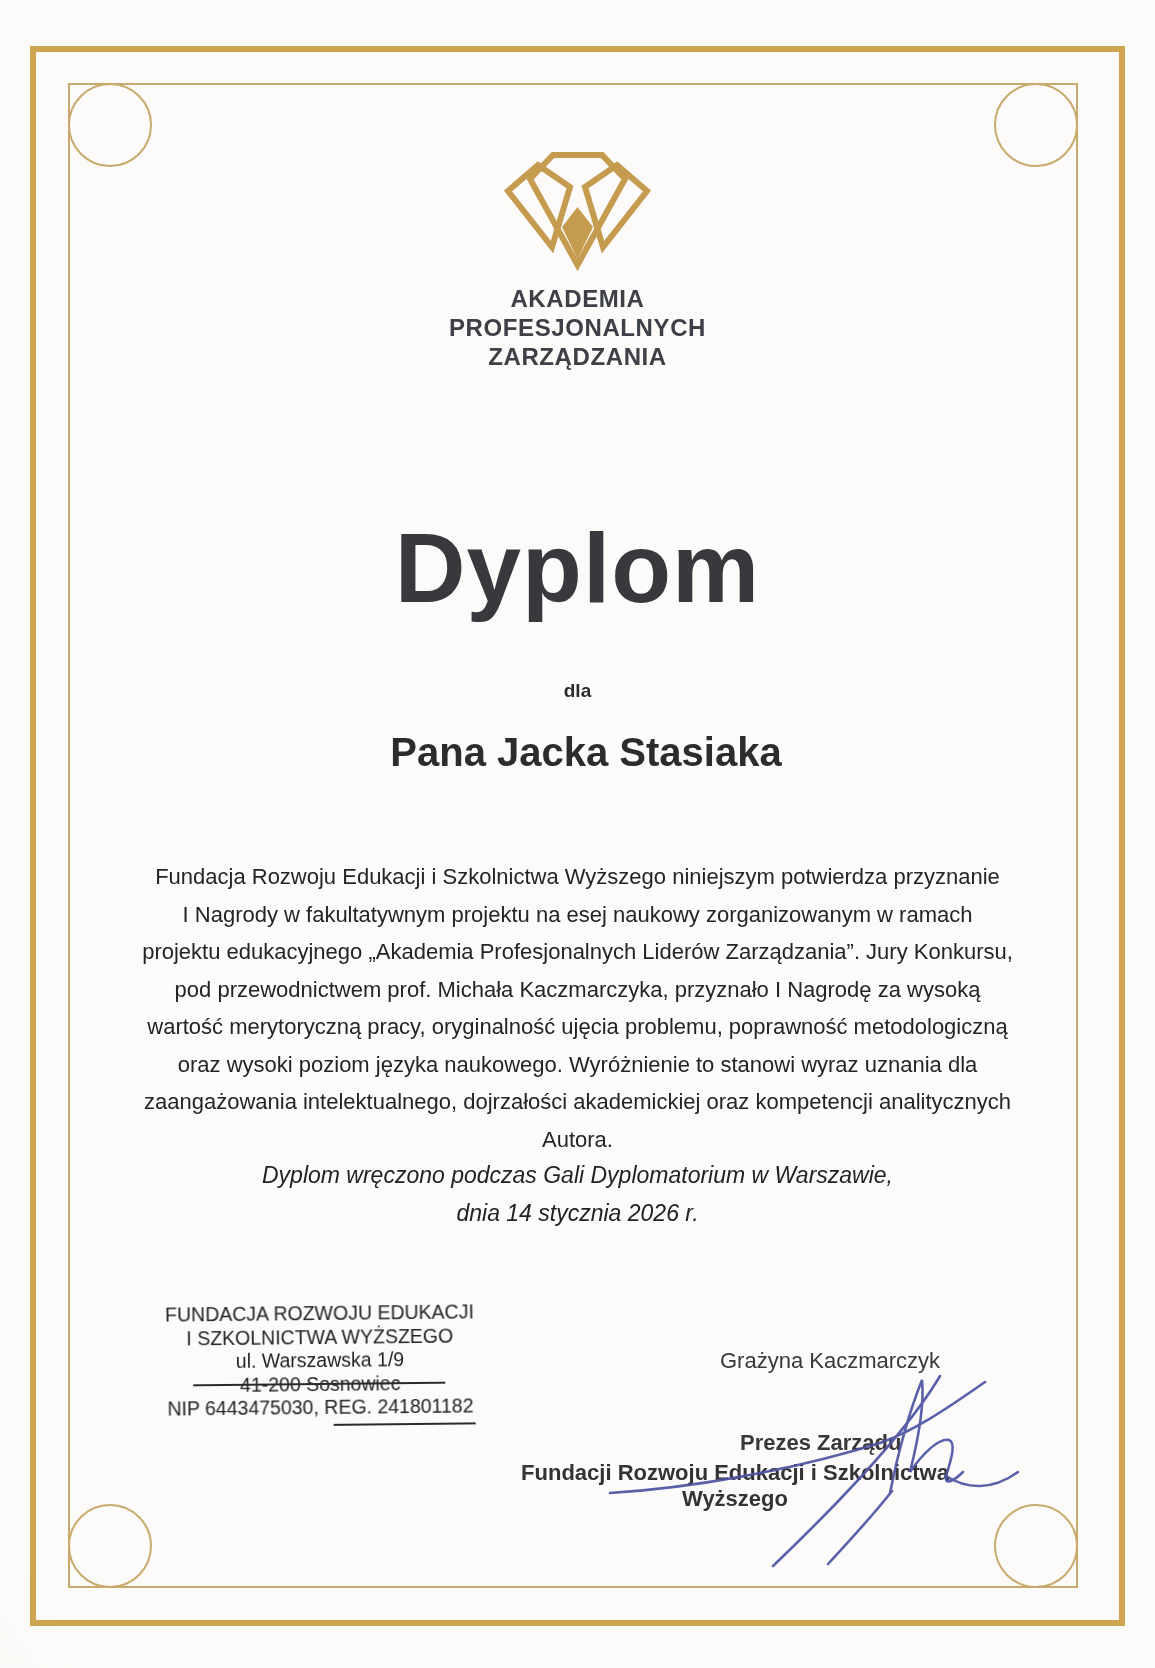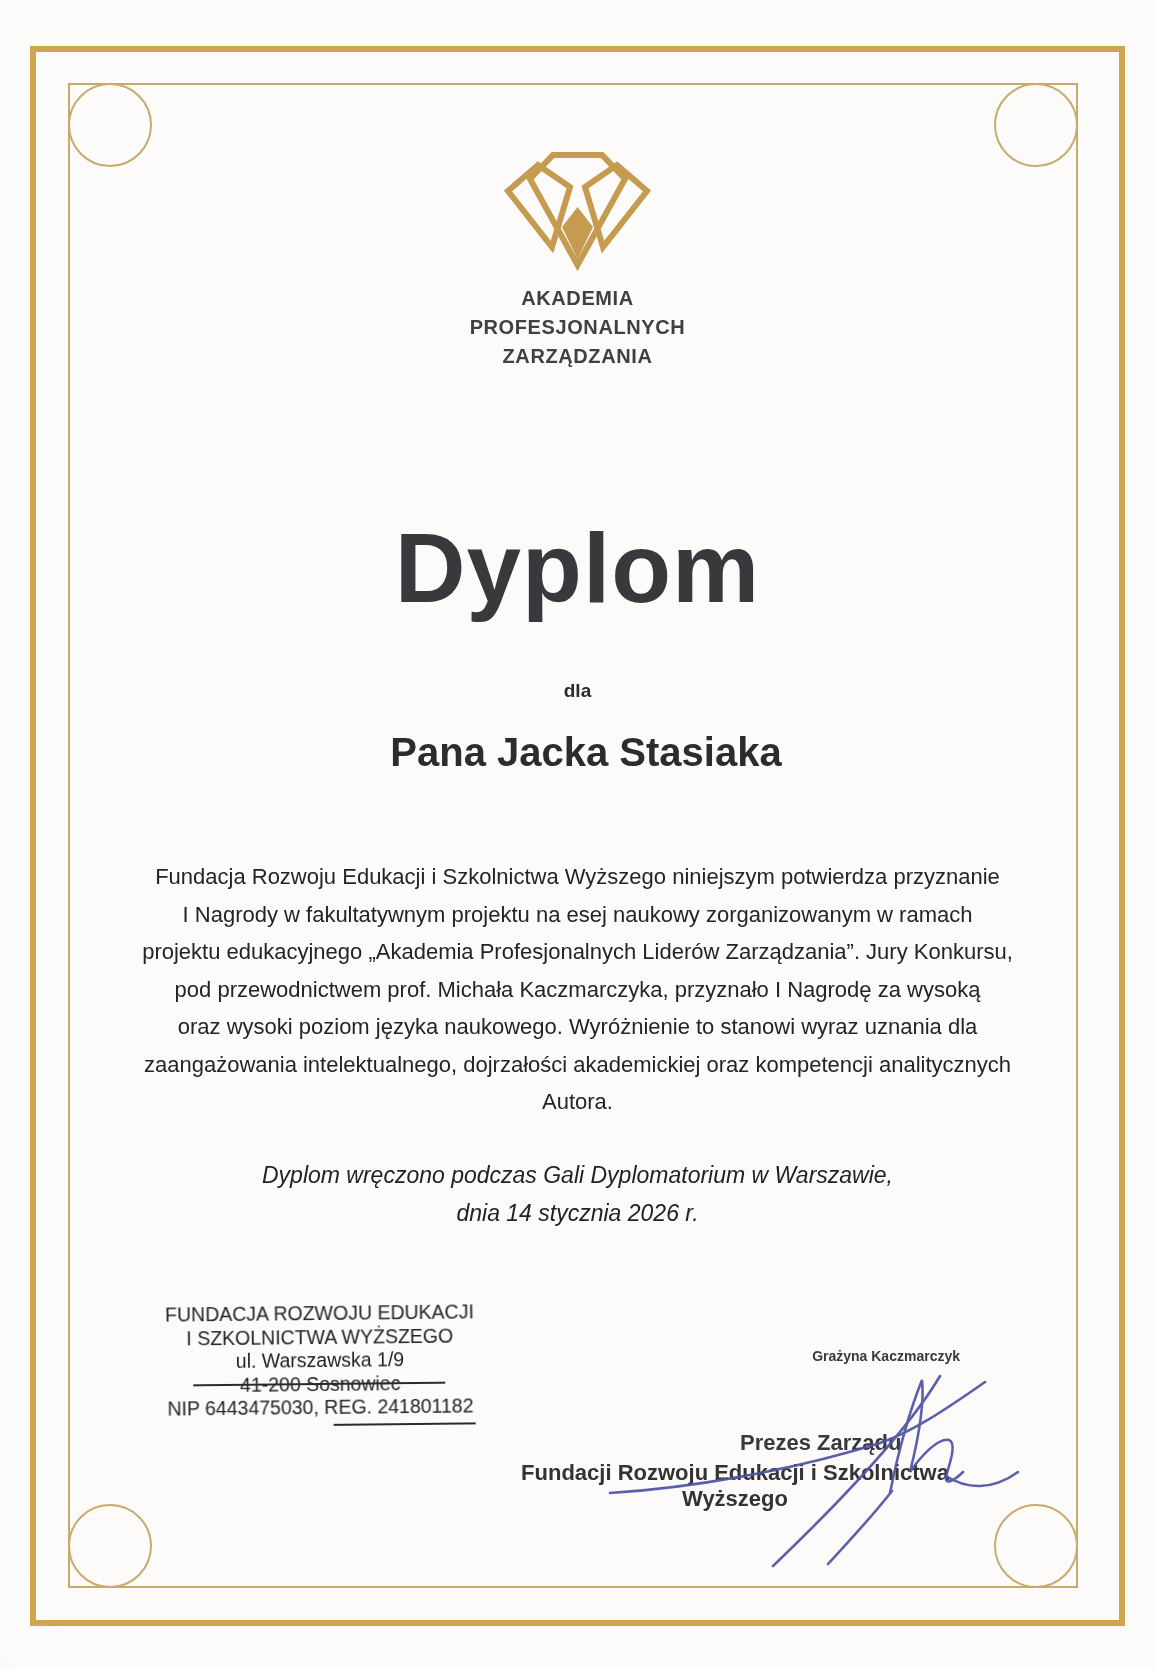--- a/index.html
+++ b/index.html
@@ -28,21 +28,21 @@
   .corner-circle.tl{left:-2px;top:-2px;}
   .corner-circle.tr{right:-2px;top:-2px;}
   .corner-circle.bl{left:-2px;bottom:-2px;}
   .corner-circle.br{right:-2px;bottom:-2px;}
 
   
   .logo{position:absolute;left:500px;top:148px;width:155px;height:124px;}
   .org-lines{
     position:absolute;left:0;right:0;top:284px;
     text-align:center;color:#3d4147;
-    font-size:20px;font-weight:700;letter-spacing:0.6px;
+    font-size:24px;font-weight:700;letter-spacing:0.6px;
   }
   .org-lines .line{line-height:29px;}
 
   
   .title{
     position:absolute;left:0;right:0;top:518px;
     text-align:center;font-size:98px;font-weight:700;
     color:#38393c;letter-spacing:1px;line-height:100px;
   }
   .dla{
@@ -75,21 +75,21 @@
   }
   .stamp .line{line-height:23.5px;white-space:nowrap;}
   .stamp .line:nth-child(1),.stamp .line:nth-child(2){font-weight:700;letter-spacing:0.2px;}
   .stamp-rule{position:absolute;background:#2a2a2a;height:2px;}
   .stamp-rule.r1{left:28px;top:81px;width:252px;}
   .stamp-rule.r2{left:168px;top:122px;width:142px;}
 
   
   .sig-name{
     position:absolute;left:700px;top:1348px;width:260px;
-    text-align:right;font-size:14px;font-weight:700;color:#39393b;
+    text-align:center;font-size:22px;font-weight:400;color:#39393b;
   }
   .sig-role{
     position:absolute;left:740px;top:1430px;width:220px;
     font-size:22px;font-weight:700;color:#39393b;
   }
   .sig-org{
     position:absolute;left:495px;top:1460px;width:480px;
     text-align:center;font-size:22px;font-weight:700;color:#333335;
   }
   .signature-svg{position:absolute;left:590px;top:1368px;width:440px;height:200px;}
@@ -122,20 +122,21 @@
 
   <div class="title">Dyplom</div>
   <div class="dla">dla</div>
   <div class="recipient-name">Pana Jacka Stasiaka</div>
 
   <div class="body-text">
       <div class="line">Fundacja Rozwoju Edukacji i Szkolnictwa Wyższego niniejszym potwierdza przyznanie</div>
       <div class="line">I Nagrody w fakultatywnym projektu na esej naukowy zorganizowanym w ramach</div>
       <div class="line">projektu edukacyjnego „Akademia Profesjonalnych Liderów Zarządzania”. Jury Konkursu,</div>
       <div class="line">pod przewodnictwem prof. Michała Kaczmarczyka, przyznało I Nagrodę za wysoką</div>
+      <div class="line">wartość merytoryczną pracy, oryginalność ujęcia problemu, poprawność metodologiczną</div>
       <div class="line">oraz wysoki poziom języka naukowego. Wyróżnienie to stanowi wyraz uznania dla</div>
       <div class="line">zaangażowania intelektualnego, dojrzałości akademickiej oraz kompetencji analitycznych</div>
       <div class="line">Autora.</div>
     </div>
 
   <div class="ceremony">
       <div class="line">Dyplom wręczono podczas Gali Dyplomatorium w Warszawie,</div>
       <div class="line">dnia 14 stycznia 2026 r.</div>
     </div>
 

